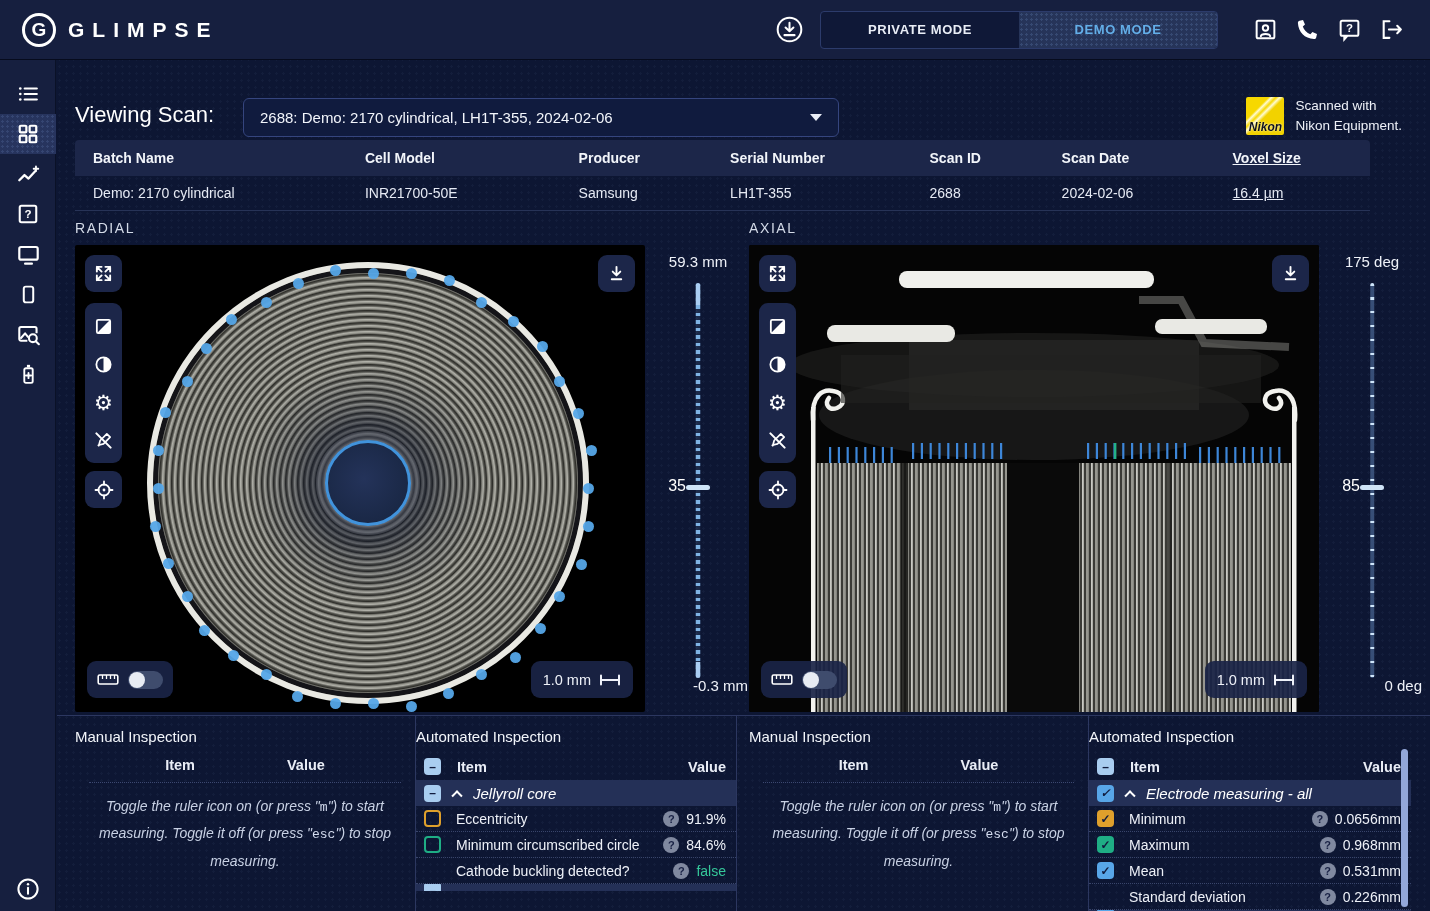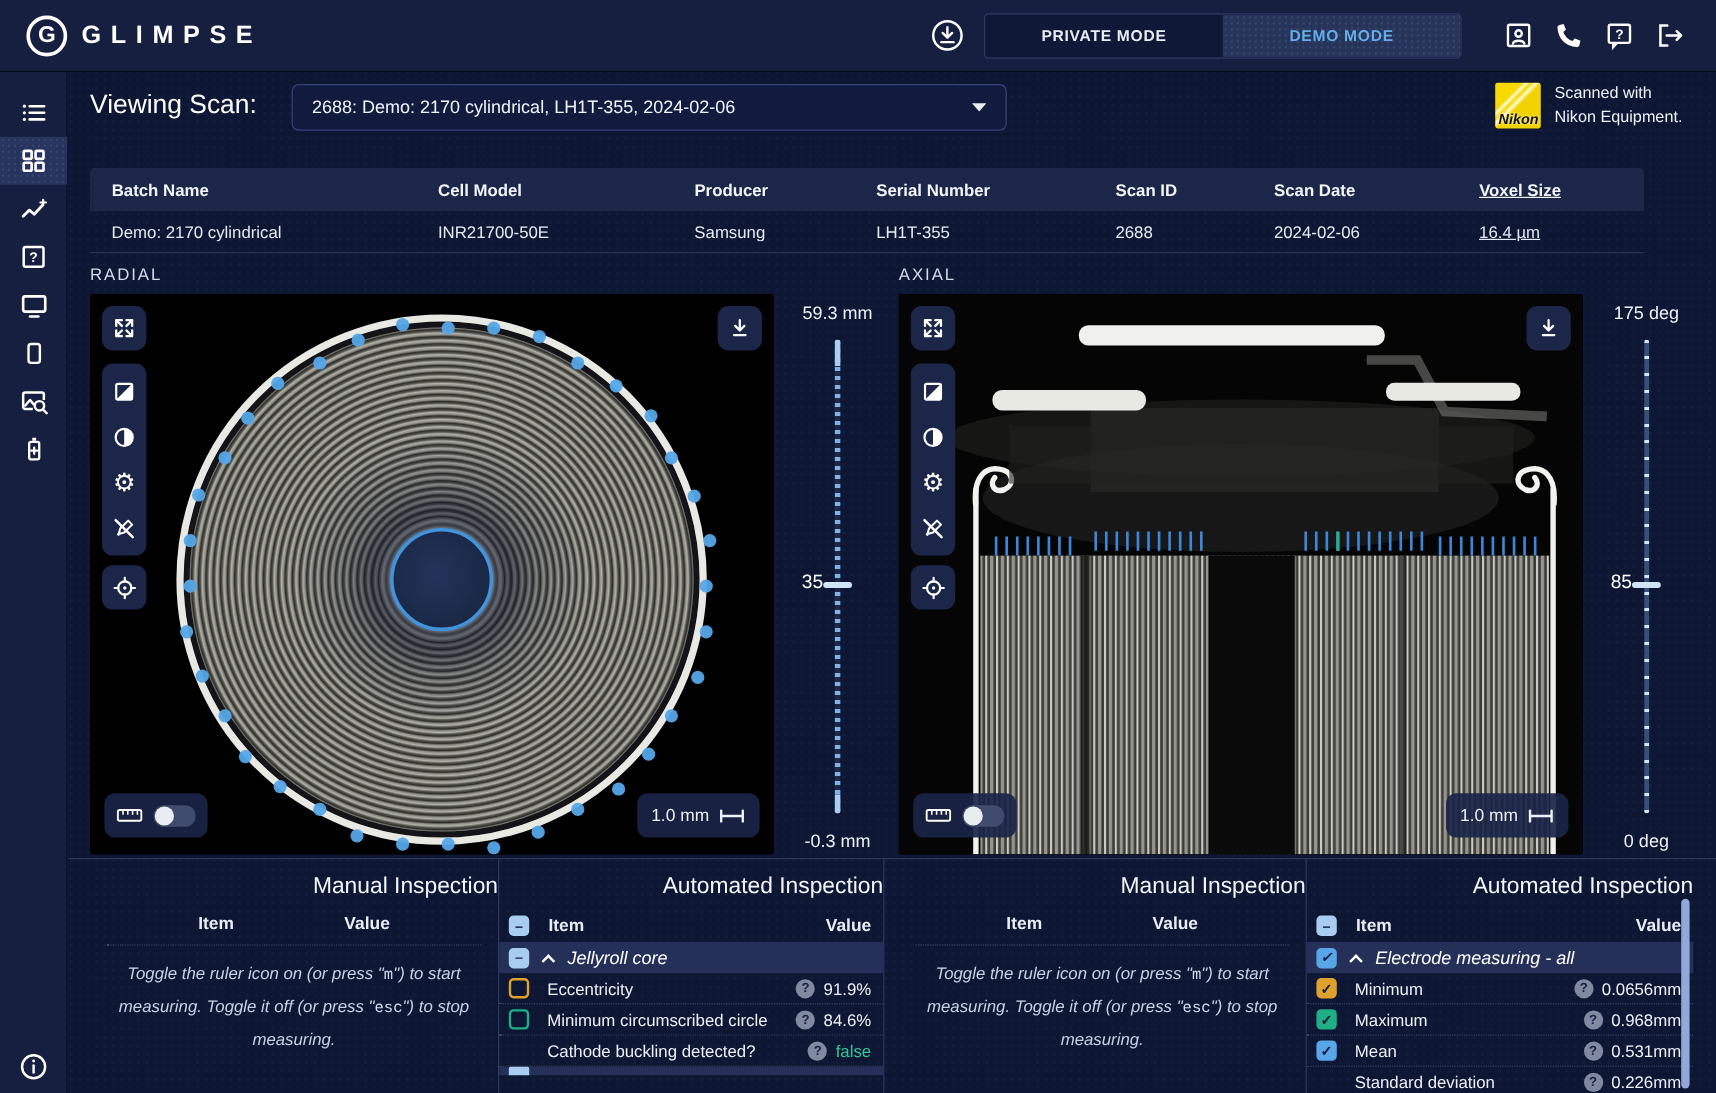--- a/index.html
+++ b/index.html
@@ -28,39 +28,39 @@
 
   
   .sidebar{ position:absolute; left:0; top:60px; width:56px; height:851px; background:#161f3f;
     border-right:1px solid #0a1127; z-index:4;}
   .sb-item{ width:56px; height:40px; display:flex; align-items:center; justify-content:center; cursor:pointer;}
   .sb-item.active{ background:#27345e;
     background-image:radial-gradient(rgba(140,170,230,.15) 1px, transparent 1.2px); background-size:5px 5px;}
   .sb-info{ position:absolute; bottom:10px; left:0; width:56px; display:flex; justify-content:center; cursor:pointer;}
 
   
-  .view-row{ position:absolute; left:57px; top:48px; width:1373px; height:80px;}
+  .view-row{ position:absolute; left:57px; top:76px; width:1373px; height:80px;}
   .vs-label{ position:absolute; left:18px; top:26px; font-size:22px; color:#fff; font-weight:500;}
   .vs-select{ position:absolute; left:186px; top:22px; width:596px; height:39px; background:#101b3e;
     border:1px solid #35457e; border-radius:6px; display:flex; align-items:center; padding:0 16px;
     font-size:15px; color:#f2f5fb; cursor:pointer;}
   .vs-caret{ margin-left:auto; width:0; height:0; border-left:6px solid transparent;
     border-right:6px solid transparent; border-top:7px solid #e9edf6;}
   .nikon-wrap{ position:absolute; right:28px; top:20px; display:flex; gap:11px; align-items:center;}
   .nikon-logo{ width:38px; height:38px; border-radius:2px;
     background:linear-gradient(135deg,#f7d800 0 30%,#fffbd2 34%,#f7d800 40%,#fffbd2 45%,#f2d200 51%,#f2d200 100%);
     display:flex; align-items:flex-end; justify-content:center; }
   .nikon-logo span{ font-style:italic; font-weight:800; font-size:12px; color:#10131c; line-height:1.15;
     text-shadow:0 0 2px #fff;}
   .nikon-text{ font-size:13.5px; line-height:1.5; color:#eef1f8;}
 
   
   .scan-table{ position:absolute; left:75px; top:140px; width:1295px; font-size:14px;}
   .st-head{ display:flex; background:#1c2649; border-radius:4px 4px 0 0; height:36px; align-items:center;
-    font-weight:700; color:#f2f5fa;justify-content:flex-end;}
+    font-weight:700; color:#f2f5fa;}
   .st-row{ display:flex; height:35px; align-items:center; color:#e6eaf4; border-bottom:1px solid #273357;}
   .st-cell{ padding-left:18px; white-space:nowrap; overflow:hidden;}
   .c0{width:21%;} .c1{width:16.5%;} .c2{width:11.7%;} .c3{width:15.4%;} .c4{width:10.2%;} .c5{width:13.2%;} .c6{width:12%;text-decoration:underline;}
 
   .section-title{ position:absolute; top:220px; font-size:14px; letter-spacing:1.6px; color:#d4dbe8;}
 
   
   .viewer{ position:absolute; top:245px; width:570px; height:467px; background:#000; border-radius:2px; overflow:hidden;}
   #radial-viewer{ left:75px; } #axial-viewer{ left:749px; }
   .tool-btn{ position:absolute; left:10px; width:37px; height:37px; background:#1c2649; border-radius:9px;
@@ -85,40 +85,40 @@
     background:radial-gradient(circle, rgba(16,22,40,.55) 0 58px, rgba(16,22,40,.25) 80px, transparent 120px);}
   .core{ position:absolute; left:50%; top:50%; width:86px; height:86px; margin:-43px 0 0 -43px; border-radius:50%;
     background:radial-gradient(circle at 45% 45%, #24335a 0%, #1a2846 70%);
     border:3px solid #4193dc; box-shadow:0 0 0 9px rgba(140,145,160,.22);}
   .dot{ position:absolute; width:11px; height:11px; border-radius:50%; background:#55a7e8; opacity:.95;}
 
   
   .slider-col{ position:absolute; top:245px; width:100px; height:467px; font-size:15px; color:#eef1f8;}
   #radial-slider{ left:648px;} #axial-slider{ left:1322px;}
   .sl-top{ position:absolute; top:8px; width:100%; text-align:center; white-space:nowrap;}
-  .sl-bot{ position:absolute; bottom:2px; width:100%; text-align:center; white-space:nowrap;}
+  .sl-bot{ position:absolute; bottom:18px; width:100%; text-align:right; white-space:nowrap;}
   .sl-track{ position:absolute; left:50%; top:38px; bottom:34px; transform:translateX(-50%); width:5px; border-radius:3px;}
   .track-dashed{ background:
       linear-gradient(#a9cdf2,#a9cdf2) top/5px 22px no-repeat,
       linear-gradient(#a9cdf2,#a9cdf2) bottom/5px 16px no-repeat,
       repeating-linear-gradient(180deg, #7fb3e4 0 3.5px, rgba(127,179,228,.12) 3.5px 7.5px);}
   .track-dotted{ width:3.5px; background:
       repeating-linear-gradient(180deg, #cfe6fb 0 2.5px, rgba(90,125,175,.55) 2.5px 14px);}
   .sl-handle{ position:absolute; left:50%; transform:translateX(-50%); width:24px; height:5px;
     border-radius:3px; background:#cfe4f7; cursor:grab;}
   .sl-val{ position:absolute; right:62px; font-size:16px; color:#fff; white-space:nowrap;}
 
   
   .bottom{ position:absolute; left:57px; top:715px; width:1373px; height:196px; border-top:1px solid #2c3760;}
   .bp{ position:absolute; top:0; height:196px;}
   #manual-radial{ left:18px; width:341px; border-right:1px solid #2c3760;}
   #auto-radial{ left:359px; width:321px; border-right:1px solid #2c3760;}
   #manual-axial{ left:692px; width:340px; border-right:1px solid #2c3760;}
   #auto-axial{ left:1032px; width:322px;}
-  .bp-title{ text-align:right; font-size:19px; color:#f2f5fa; padding-top:12px;}
+  .bp-title{ text-align:left; font-size:15px; color:#f2f5fa; padding-top:12px;}
   .mi-heads{ display:flex; justify-content:center; gap:92px; font-size:14.5px; font-weight:700; padding-top:12px;}
   .mi-divider{ margin:9px 14px 0 14px; border-top:1px dotted #3c4870;}
   .mi-hint{ margin:10px auto 0 auto; width:308px; text-align:center; font-style:italic; font-size:14px;
     line-height:1.95; color:#c8d1e4;}
   .mi-hint .key{ font-family:"Liberation Mono", monospace; font-style:normal; font-size:13px; color:#d4dcef;}
 
   .ai-head{ display:flex; align-items:center; height:27px; margin-top:8px; padding:0 10px 0 8px;
     font-size:14.5px; font-weight:700;}
   .ai-head .hv{ margin-left:auto;}
   .ai-head .hi{ margin-left:16px;}

